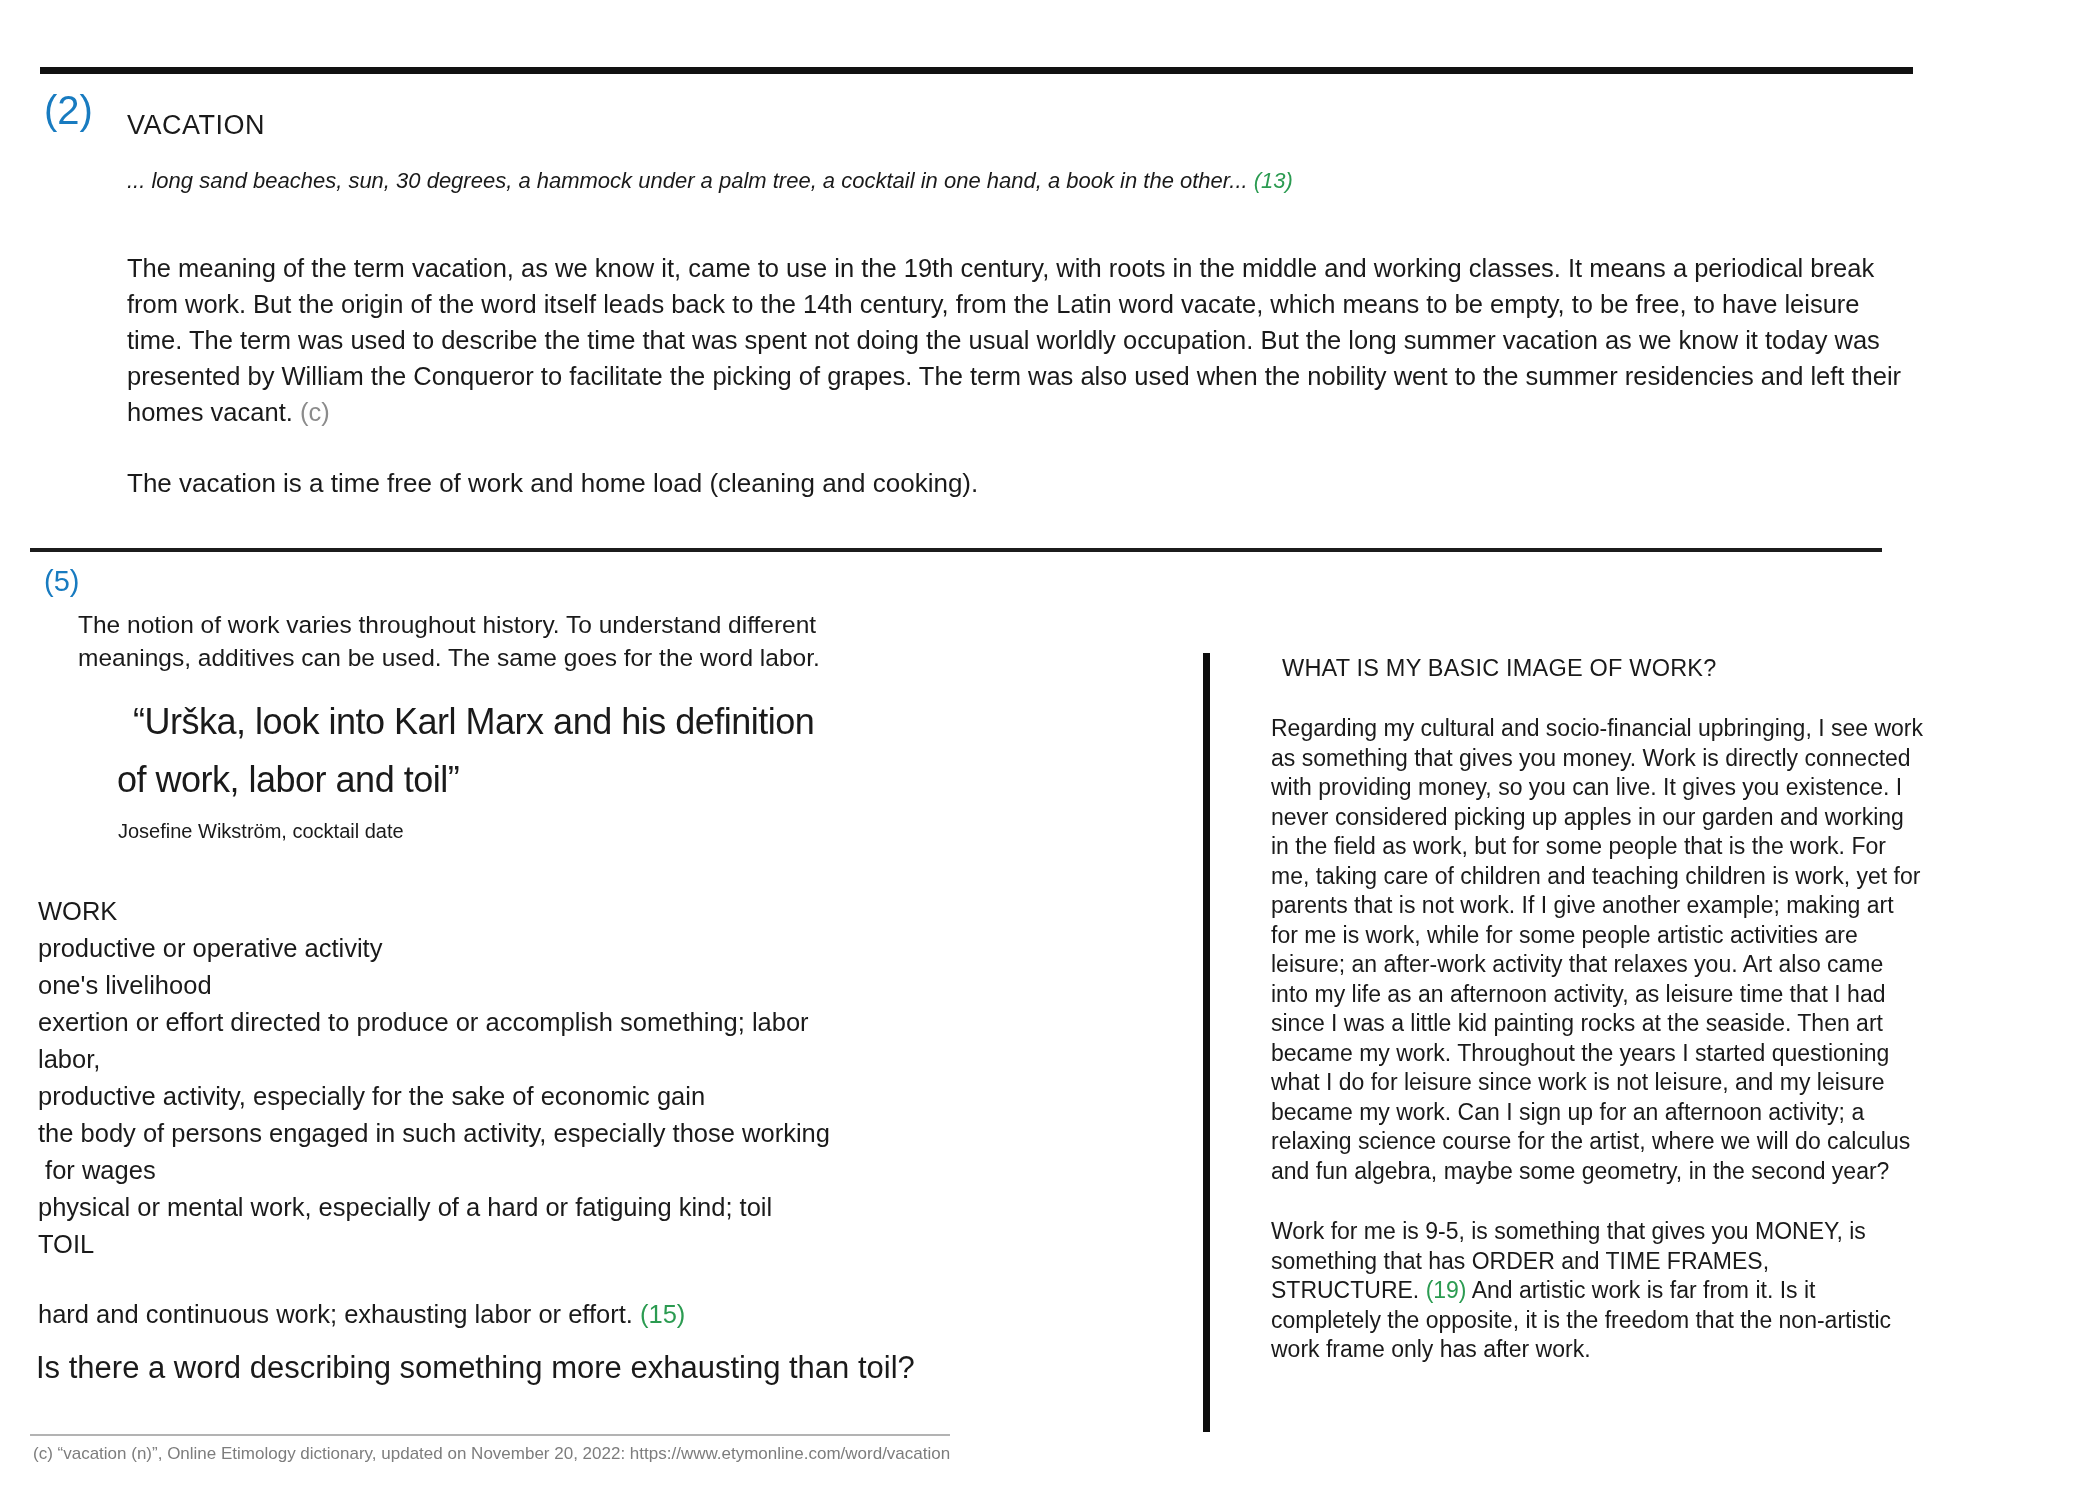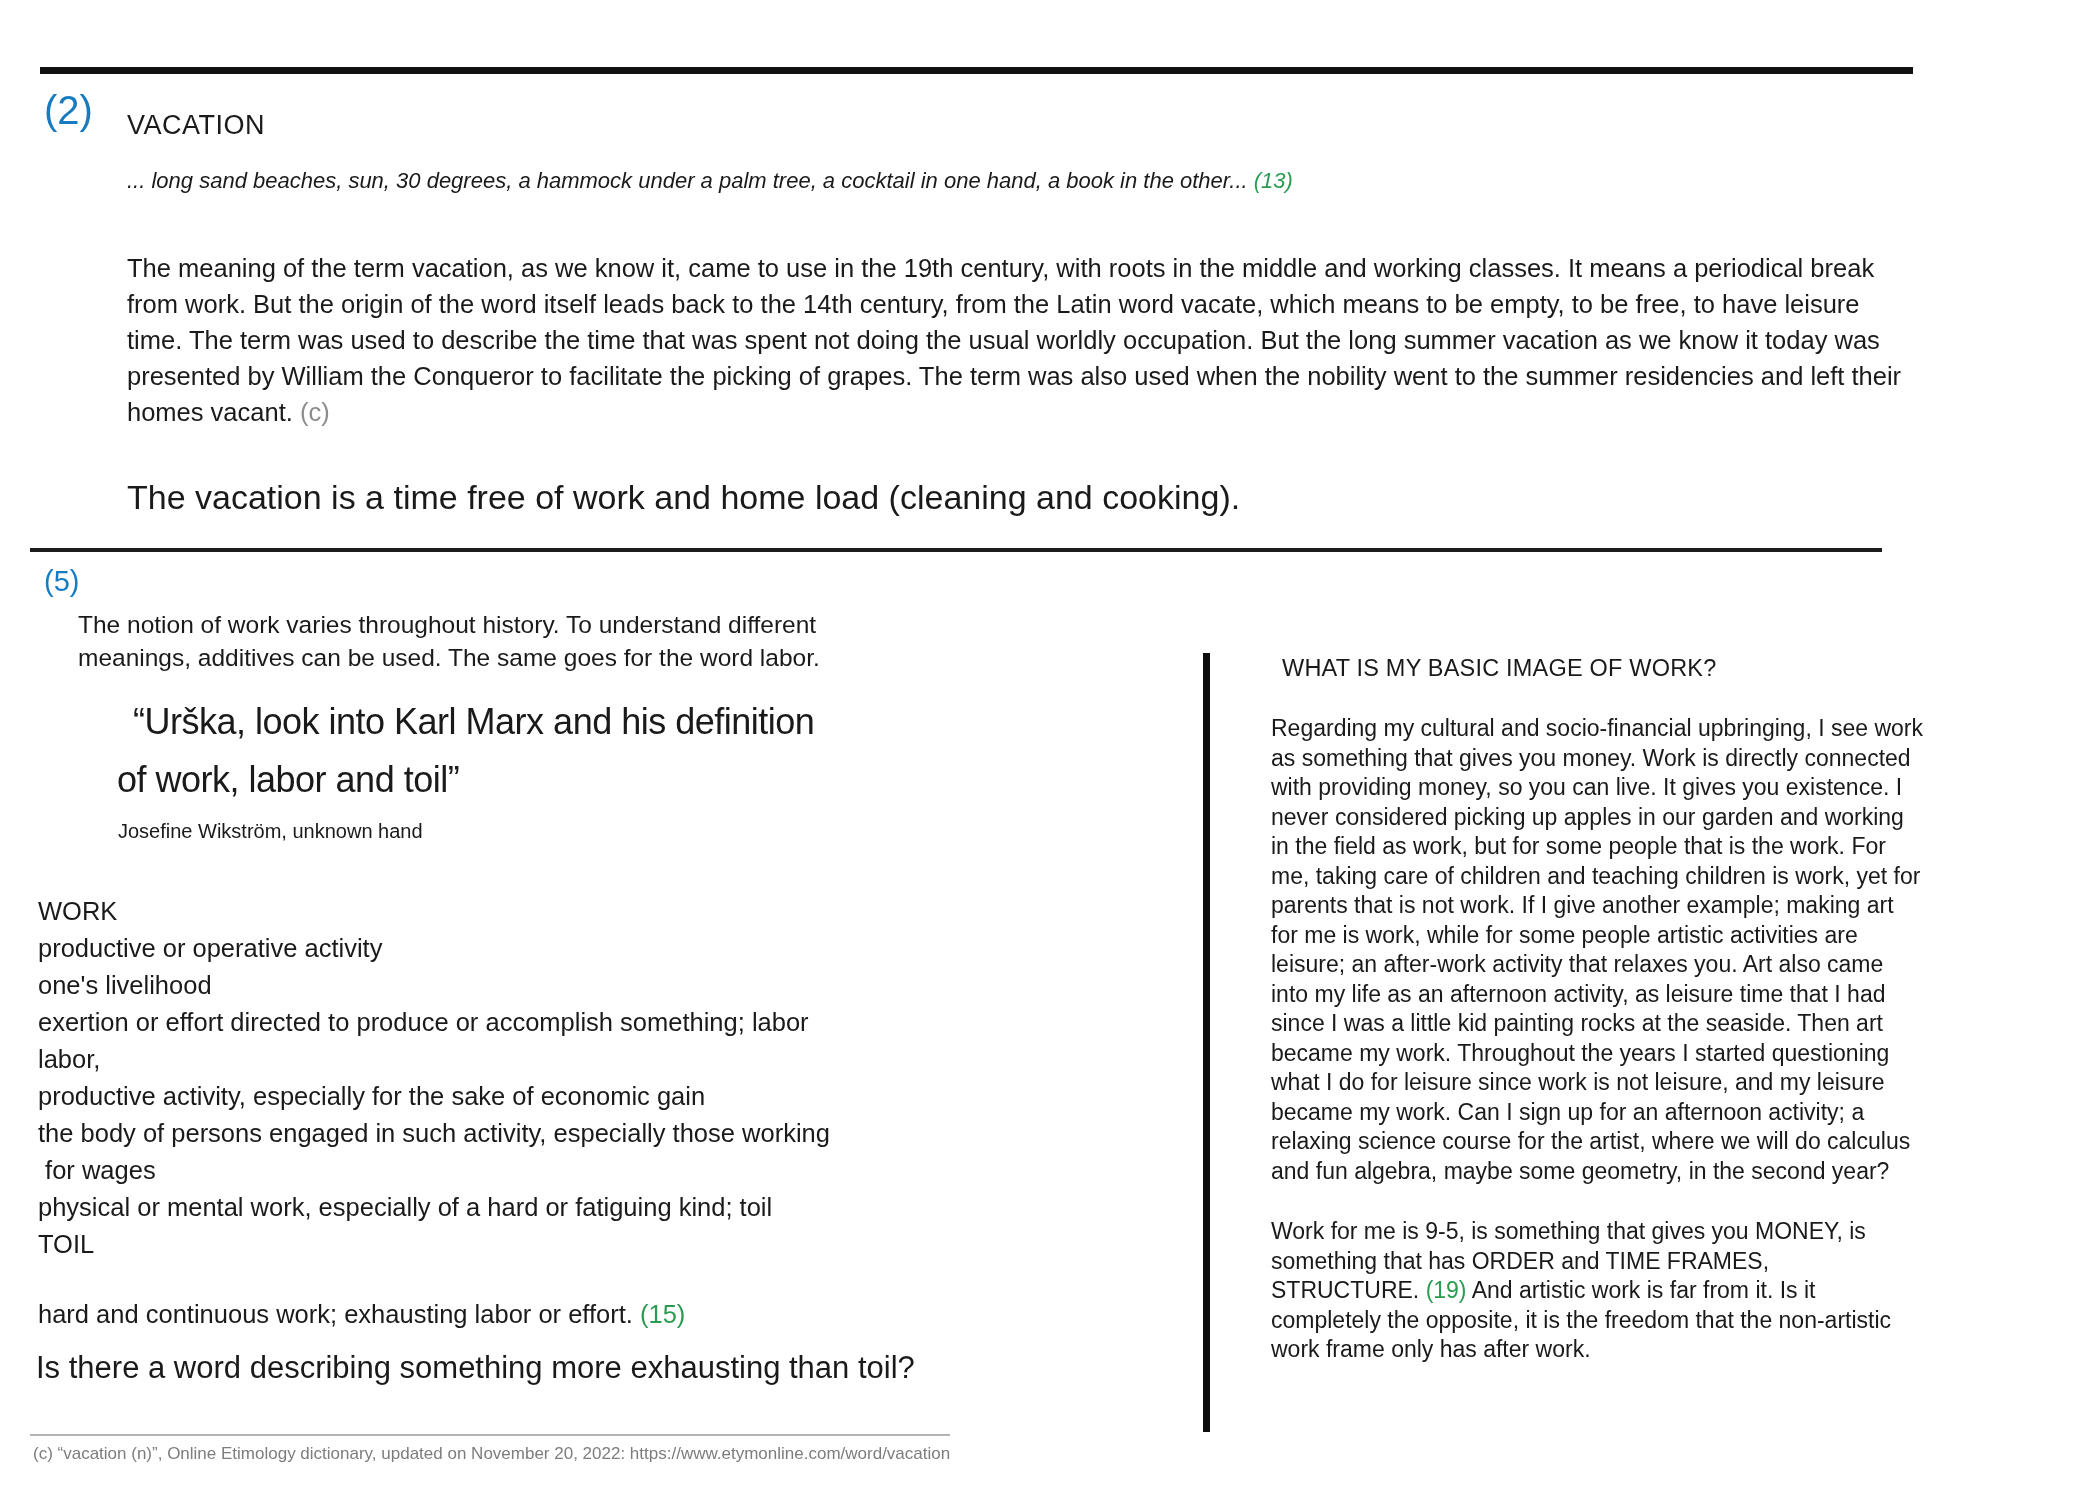--- a/index.html
+++ b/index.html
@@ -22,21 +22,21 @@
   .pageref-2   { left: 44px; top: 88px;  font-size: 40px; }
   .pageref-5   { left: 44px; top: 565px; font-size: 29px; }
 
   .green { color: #2b9b51; }
   .grayref { color: #8c8c8c; }
 
   .vacation-title { left: 127px; top: 110px; font-size: 27px; letter-spacing: 0.5px; font-weight: 400; text-align: center; }
   .teaser  { left: 127px; top: 168px; font-size: 22px; font-style: italic; }
   .teaser .green { font-style: italic; }
   .vac-body { left: 127px; top: 250px; width: 1786px; font-size: 25.5px; line-height: 36px; }
-  .vac-note { left: 127px; top: 468px; font-size: 34px; margin-top: 10px; }
+  .vac-note { left: 127px; top: 468px; font-size: 26px; }
 
   .intro { left: 78px; top: 608px; width: 812px; font-size: 24.5px; line-height: 33px; }
 
   .quote { left: 117px; top: 693px; font-size: 36px; line-height: 58px; letter-spacing: -0.5px; }
   .quote .q1 { text-indent: 16px; }
   .quote-attr { left: 118px; top: 820px; font-size: 20px; }
 
   .defs { left: 38px; top: 893px; font-size: 25.5px; line-height: 37px; }
   .defs div { white-space: pre-wrap; }
   .toil-line { left: 38px; top: 1300px; font-size: 25.5px; }
@@ -68,21 +68,21 @@
 <div class="abs rule-mid"></div>
 
 <div class="abs pageref pageref-5">(5)</div>
 
 <div class="abs intro">The notion of work varies throughout history. To understand different meanings, additives can be used. The same goes for the word labor.</div>
 
 <div class="abs quote">
   <div class="q1">“Urška, look into Karl Marx and his definition</div>
   <div class="q2">of work, labor and toil”</div>
 </div>
-<div class="abs quote-attr">Josefine Wikström, unknown hand</div>
+<div class="abs quote-attr">Josefine Wikström, cocktail date</div>
 
 <div class="abs defs">
     <div>WORK</div>
     <div>productive or operative activity</div>
     <div>one's livelihood</div>
     <div>exertion or effort directed to produce or accomplish something; labor</div>
     <div>labor,</div>
     <div>productive activity, especially for the sake of economic gain</div>
     <div>the body of persons engaged in such activity, especially those working</div>
     <div> for wages</div>

